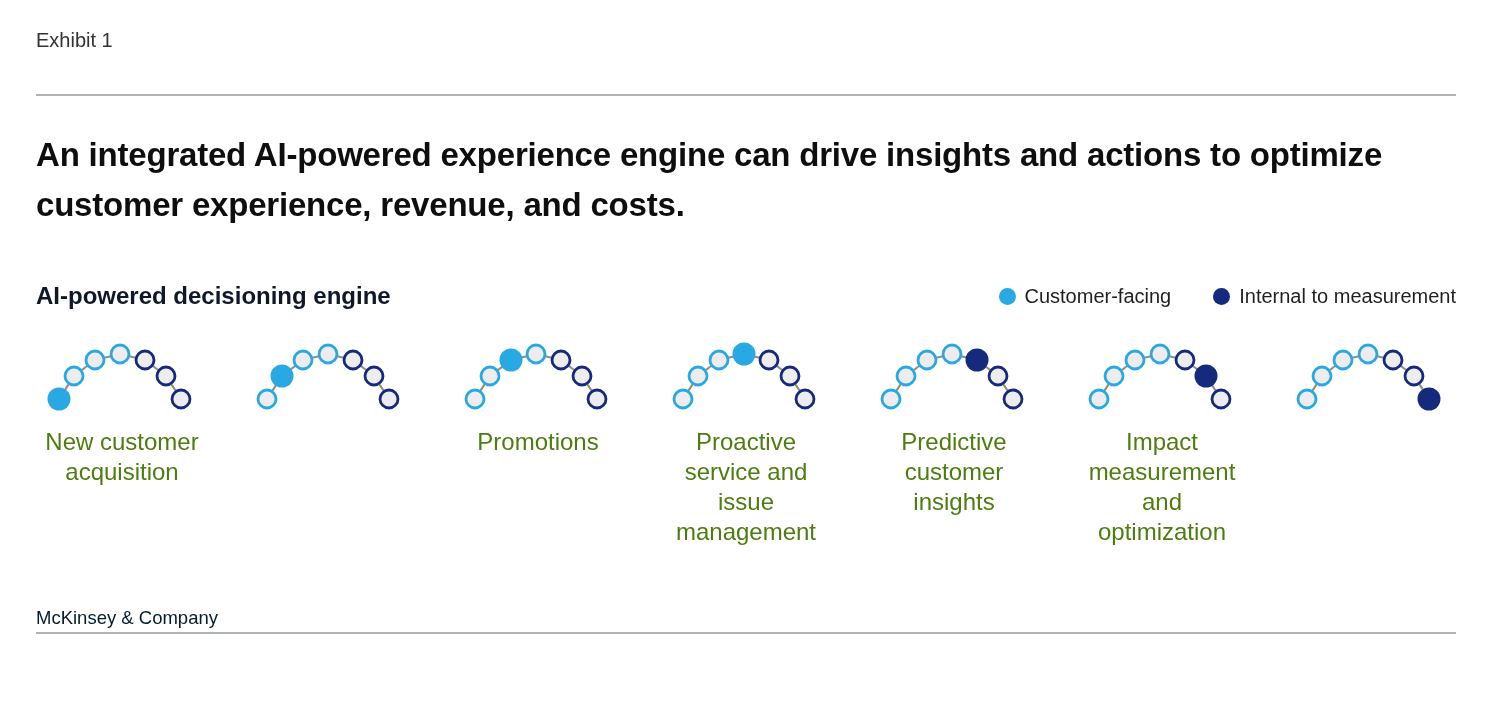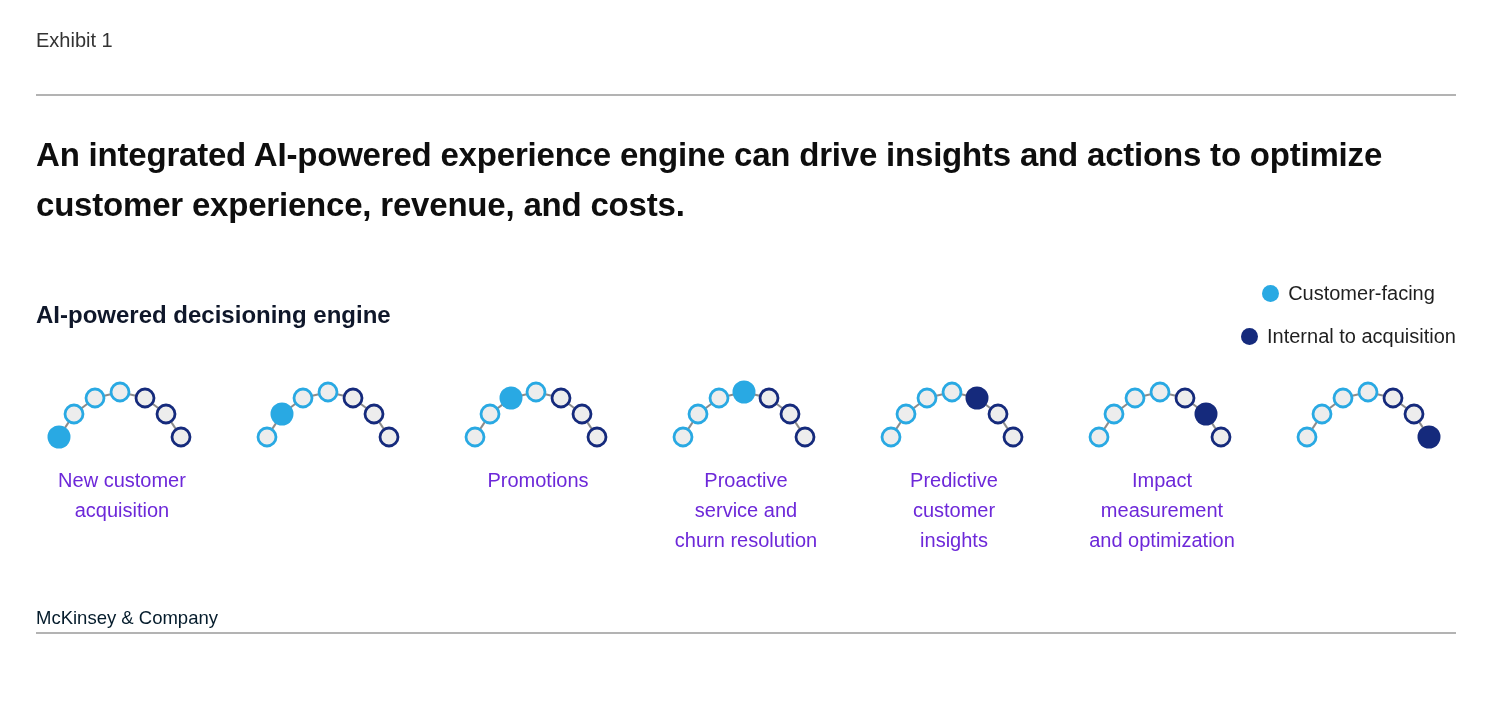--- a/index.html
+++ b/index.html
@@ -20,34 +20,34 @@
     margin-top:34px; max-width:1420px;
     font-size:33px; line-height:50px; font-weight:700;
     color:#0e0e0e; letter-spacing:-0.2px;
   }
 
   .engine-row {
     margin-top:52px;
     display:flex; justify-content:space-between; align-items:center;
   }
   .section-heading { font-size:24px; font-weight:700; color:#0f172a; }
-  .legend { display:flex; align-items:center; gap:20px;flex-direction:column; }
+  .legend { display:flex; align-items:center; gap:42px; }
   .legend-item { display:flex; align-items:center; gap:9px; font-size:20px; color:#1f1f1f; }
   .legend-dot { width:17px; height:17px; border-radius:50%; flex:0 0 auto; }
 
   .stages {
     margin-top:30px;
     display:flex; justify-content:space-between;
   }
   .stage { width:172px; display:flex; flex-direction:column; align-items:center; }
   .stage svg { width:152px; height:74px; display:block; }
   .stage-label {
     margin-top:13px;
-    font-size:20px; line-height:30px; text-align:center;
-    color:#6d28d9; white-space:pre-line;
+    font-size:24px; line-height:30px; text-align:center;
+    color:#4d7c0f; white-space:pre-line;
   }
 
   .footer-brand {
     position:absolute; left:36px; top:607px;
     font-size:18.5px; color:#051c2c;
   }
   .rule-bottom { position:absolute; left:36px; right:36px; bottom:16px; border-top:2px solid #b3b3b3; }
 </style>
 </head>
 <body>
@@ -60,21 +60,21 @@
 
     <div class="engine-row">
       <div class="section-heading">AI-powered decisioning engine</div>
       <div class="legend">
         <div class="legend-item">
           <span class="legend-dot" style="background: rgb(41, 169, 227);"></span>
           <span>Customer-facing</span>
         </div>
         <div class="legend-item">
           <span class="legend-dot" style="background: rgb(21, 42, 124);"></span>
-          <span>Internal to acquisition</span>
+          <span>Internal to measurement</span>
         </div>
       </div>
     </div>
 
     <div class="stages">
         <div class="stage">
           <svg viewBox="0 0 152 74">
             <line x1="13" y1="59" x2="28" y2="36" stroke="#8c8c8c" stroke-width="2.2"></line>
             <line x1="28" y1="36" x2="49" y2="20" stroke="#8c8c8c" stroke-width="2.2"></line>
             <line x1="49" y1="20" x2="74" y2="14" stroke="#8c8c8c" stroke-width="2.2"></line>
@@ -138,21 +138,21 @@
             <circle cx="13" cy="59" r="9" fill="#ededed" stroke="#29a9e3" stroke-width="2.8"></circle>
             <circle cx="28" cy="36" r="9" fill="#ededed" stroke="#29a9e3" stroke-width="2.8"></circle>
             <circle cx="49" cy="20" r="9" fill="#ededed" stroke="#29a9e3" stroke-width="2.8"></circle>
             <circle cx="74" cy="14" r="11.5" fill="#29a9e3"></circle>
             <circle cx="99" cy="20" r="9" fill="#ededed" stroke="#152a7c" stroke-width="2.8"></circle>
             <circle cx="120" cy="36" r="9" fill="#ededed" stroke="#152a7c" stroke-width="2.8"></circle>
             <circle cx="135" cy="59" r="9" fill="#ededed" stroke="#152a7c" stroke-width="2.8"></circle>
           </svg>
           <div class="stage-label">Proactive
 service and
-churn resolution</div>
+issue management</div>
         </div>
         <div class="stage">
           <svg viewBox="0 0 152 74">
             <line x1="13" y1="59" x2="28" y2="36" stroke="#8c8c8c" stroke-width="2.2"></line>
             <line x1="28" y1="36" x2="49" y2="20" stroke="#8c8c8c" stroke-width="2.2"></line>
             <line x1="49" y1="20" x2="74" y2="14" stroke="#8c8c8c" stroke-width="2.2"></line>
             <line x1="74" y1="14" x2="99" y2="20" stroke="#8c8c8c" stroke-width="2.2"></line>
             <line x1="99" y1="20" x2="120" y2="36" stroke="#8c8c8c" stroke-width="2.2"></line>
             <line x1="120" y1="36" x2="135" y2="59" stroke="#8c8c8c" stroke-width="2.2"></line>
             <circle cx="13" cy="59" r="9" fill="#ededed" stroke="#29a9e3" stroke-width="2.8"></circle>

